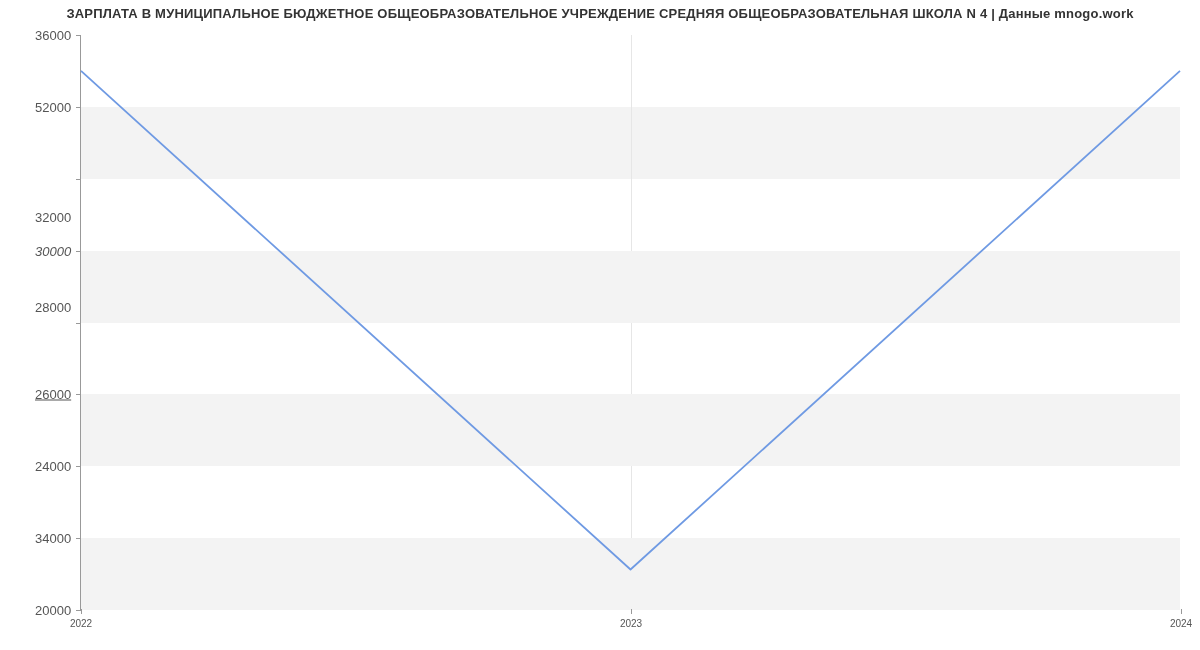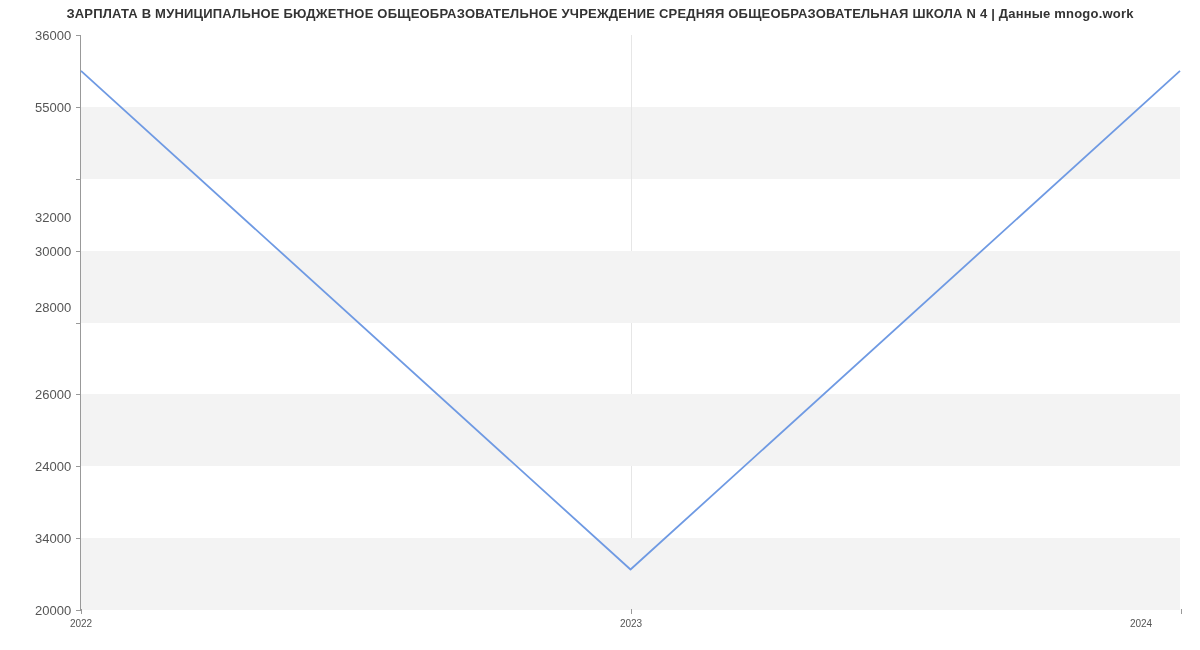--- a/index.html
+++ b/index.html
@@ -108,32 +108,32 @@
       <div class="band" style="top: 503.125px; height: 71.875px;"></div>
     <svg class="line-layer" id="line-layer" viewBox="0 0 1100 575" preserveAspectRatio="none">
         <path d="M0 35.9375 L550 535.46875 L1100 35.9375" class="series-path" stroke="#6f9ae3"></path>
       </svg>
   <div class="tick-y" style="top: 575px;">20000</div>
       <div class="tick-y-mark" style="top: 575px;"></div>
       <div class="tick-y" style="top: 503.125px;">34000</div>
       <div class="tick-y-mark" style="top: 503.125px;"></div>
       <div class="tick-y" style="top: 431.25px;">24000</div>
       <div class="tick-y-mark" style="top: 431.25px;"></div>
-      <div class="tick-y" style="top: 359.375px;">26000</div>
+      <div class="tick-y" style="top: 359.375px; text-decoration: underline;">26000</div>
       <div class="tick-y-mark" style="top: 359.375px;"></div>
       <div class="tick-y" style="top: 272px;">28000</div>
       <div class="tick-y-mark" style="top: 287.5px;"></div>
-      <div class="tick-y" style="top: 215.625px;">30000</div>
+      <div class="tick-y" style="top: 215.625px; font-style: italic;">30000</div>
       <div class="tick-y-mark" style="top: 215.625px;"></div>
       <div class="tick-y" style="top: 143.75px; margin-top: 38px;">32000</div>
       <div class="tick-y-mark" style="top: 143.75px;"></div>
-      <div class="tick-y" style="top: 71.875px;">55000</div>
+      <div class="tick-y" style="top: 71.875px;">52000</div>
       <div class="tick-y-mark" style="top: 71.875px;"></div>
       <div class="tick-y" style="top: 0px;">36000</div>
       <div class="tick-y-mark" style="top: 0px;"></div>
       <div class="tick-x" style="left: 0px;">2022</div>
       <div class="tick-x-mark" style="left: 0px;"></div>
       <div class="tick-x" style="left: 550px;">2023</div>
       <div class="tick-x-mark" style="left: 550px;"></div>
-      <div class="tick-x" style="left: 1060px;">2024</div>
+      <div class="tick-x" style="left: 1100px;">2024</div>
       <div class="tick-x-mark" style="left: 1100px;"></div>
     </div>
 </div>
 
 </body></html>

